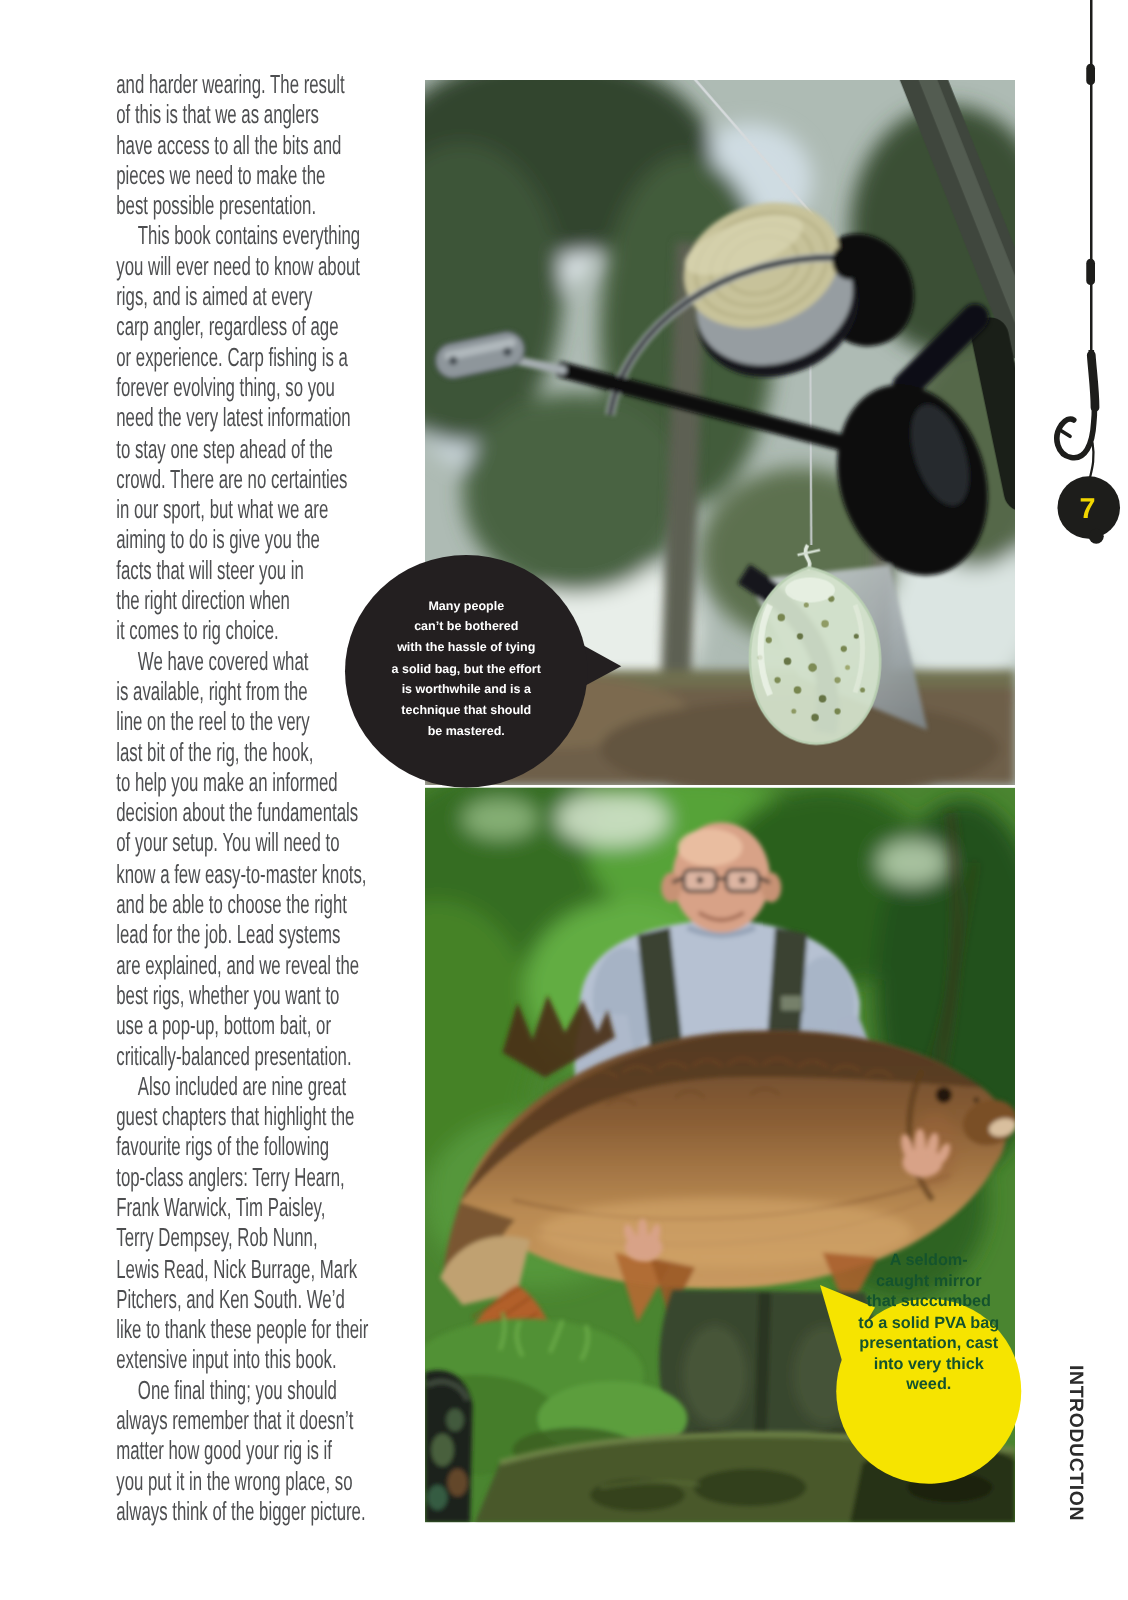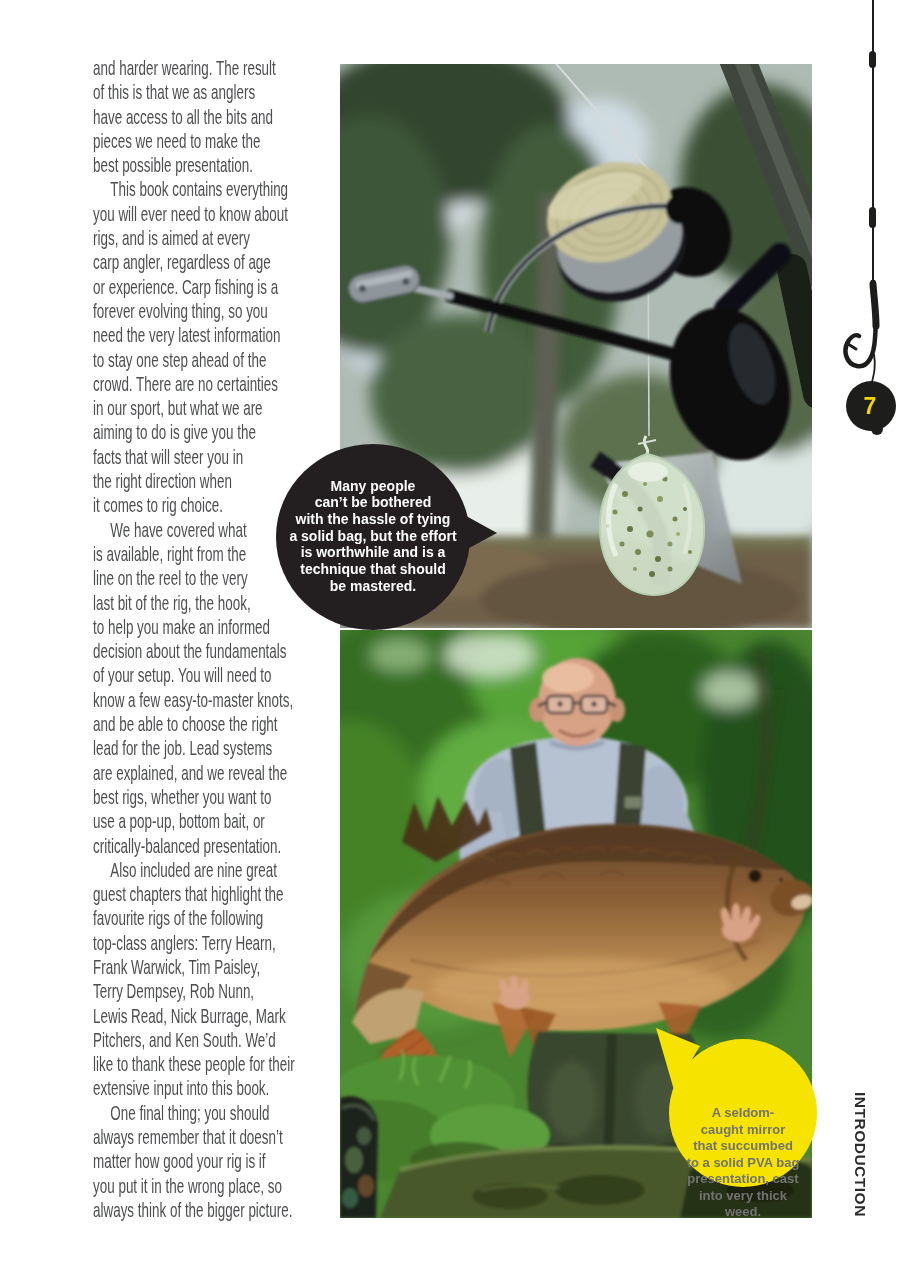--- a/index.html
+++ b/index.html
@@ -16,22 +16,22 @@
   figure{margin:0;overflow:hidden;}
   figure svg{display:block;}
   .photo-top{left:340px;top:64px;width:472px;height:564px;}
   .photo-bottom{left:340px;top:630px;width:472px;height:588px;}
 
   
   .callout-svg{pointer-events:none;}
   .callout-text{display:flex;align-items:center;justify-content:center;text-align:center;
                 font-weight:bold;white-space:pre-line;}
   .callout-black-text{left:282px;top:456px;width:182px;height:160px;color:#ffffff;
-                      font-size:14px;line-height:16.7px;}
-  .callout-yellow-text{left:672px;top:1093px;width:142px;height:140px;color:#737373;
+                      font-size:10px;line-height:16.7px;}
+  .callout-yellow-text{left:672px;top:988px;width:142px;height:140px;color:#14532d;
                        font-size:13px;line-height:16.6px;text-align:center;}
 
   
   .rig-line{left:872px;top:0;width:2px;height:292px;background:#1d1d1b;}
   .rig-bead{width:7px;border-radius:3.5px;background:#1d1d1b;left:869px;}
   .bead-1{top:51px;height:17px;}
   .bead-2{top:207px;height:21px;}
   .page-dot{left:846px;top:381px;width:50px;height:50px;border-radius:50%;background:#1d1d1b;
             display:flex;align-items:center;justify-content:center;}
   .page-dot span{color:#f2d600;font-weight:bold;font-size:23px;transform:translateX(-1px);}

